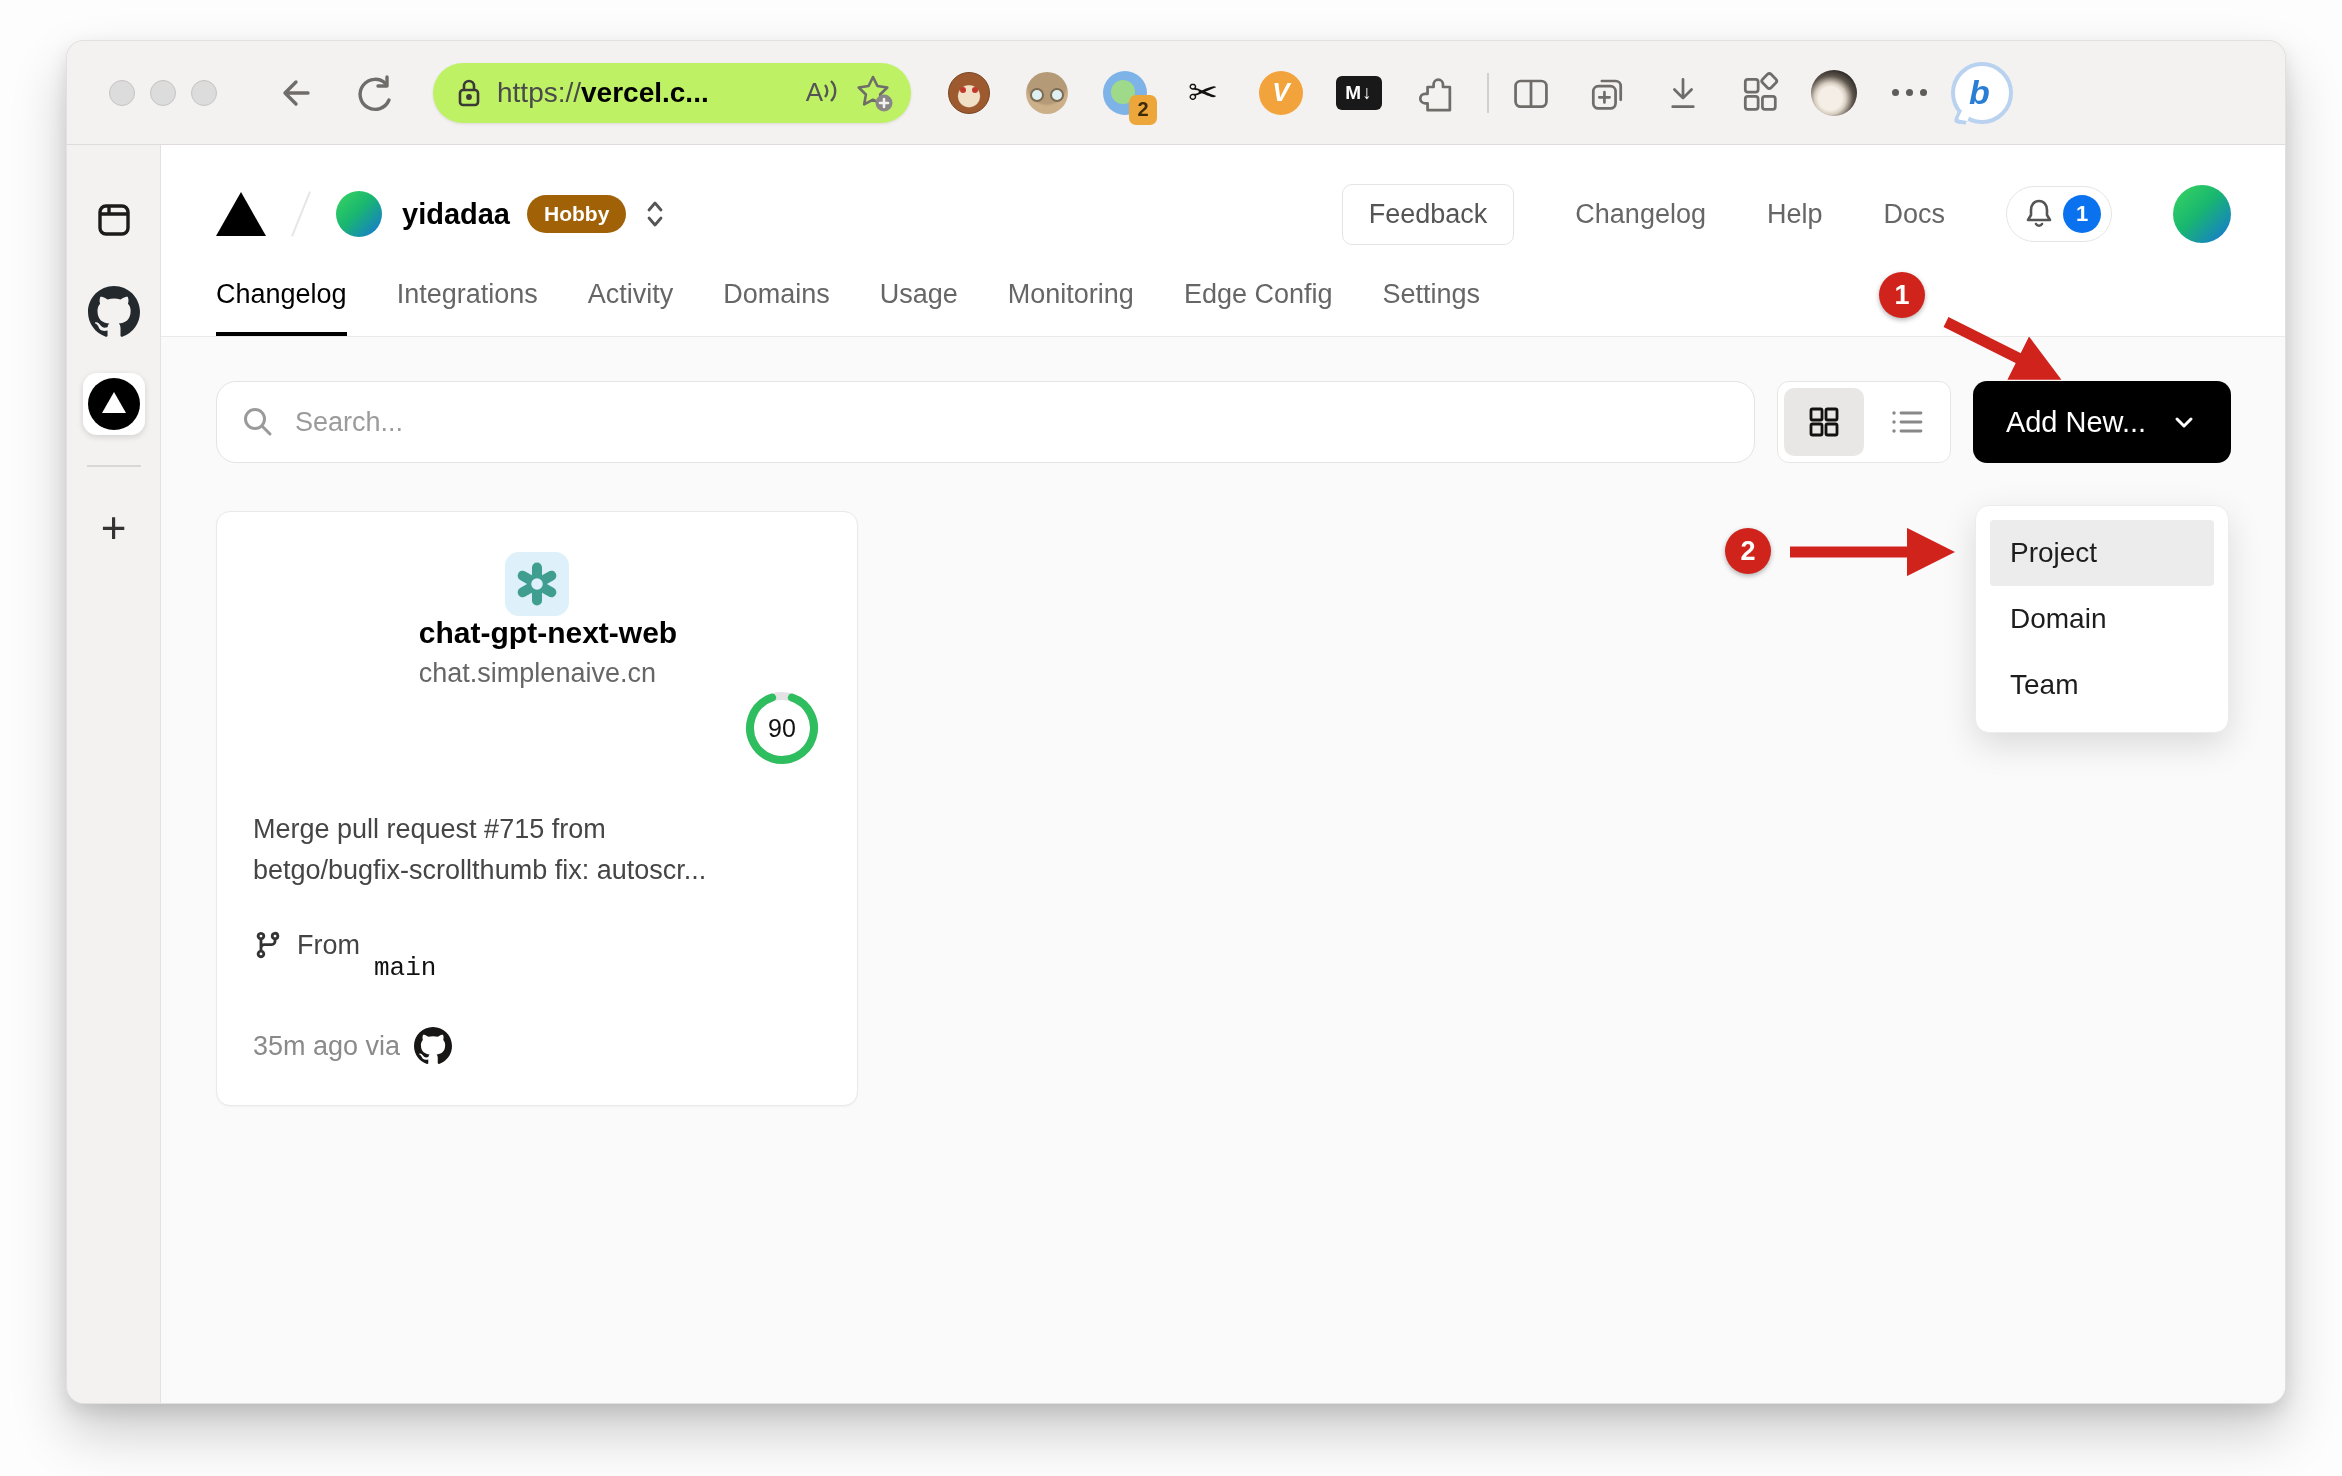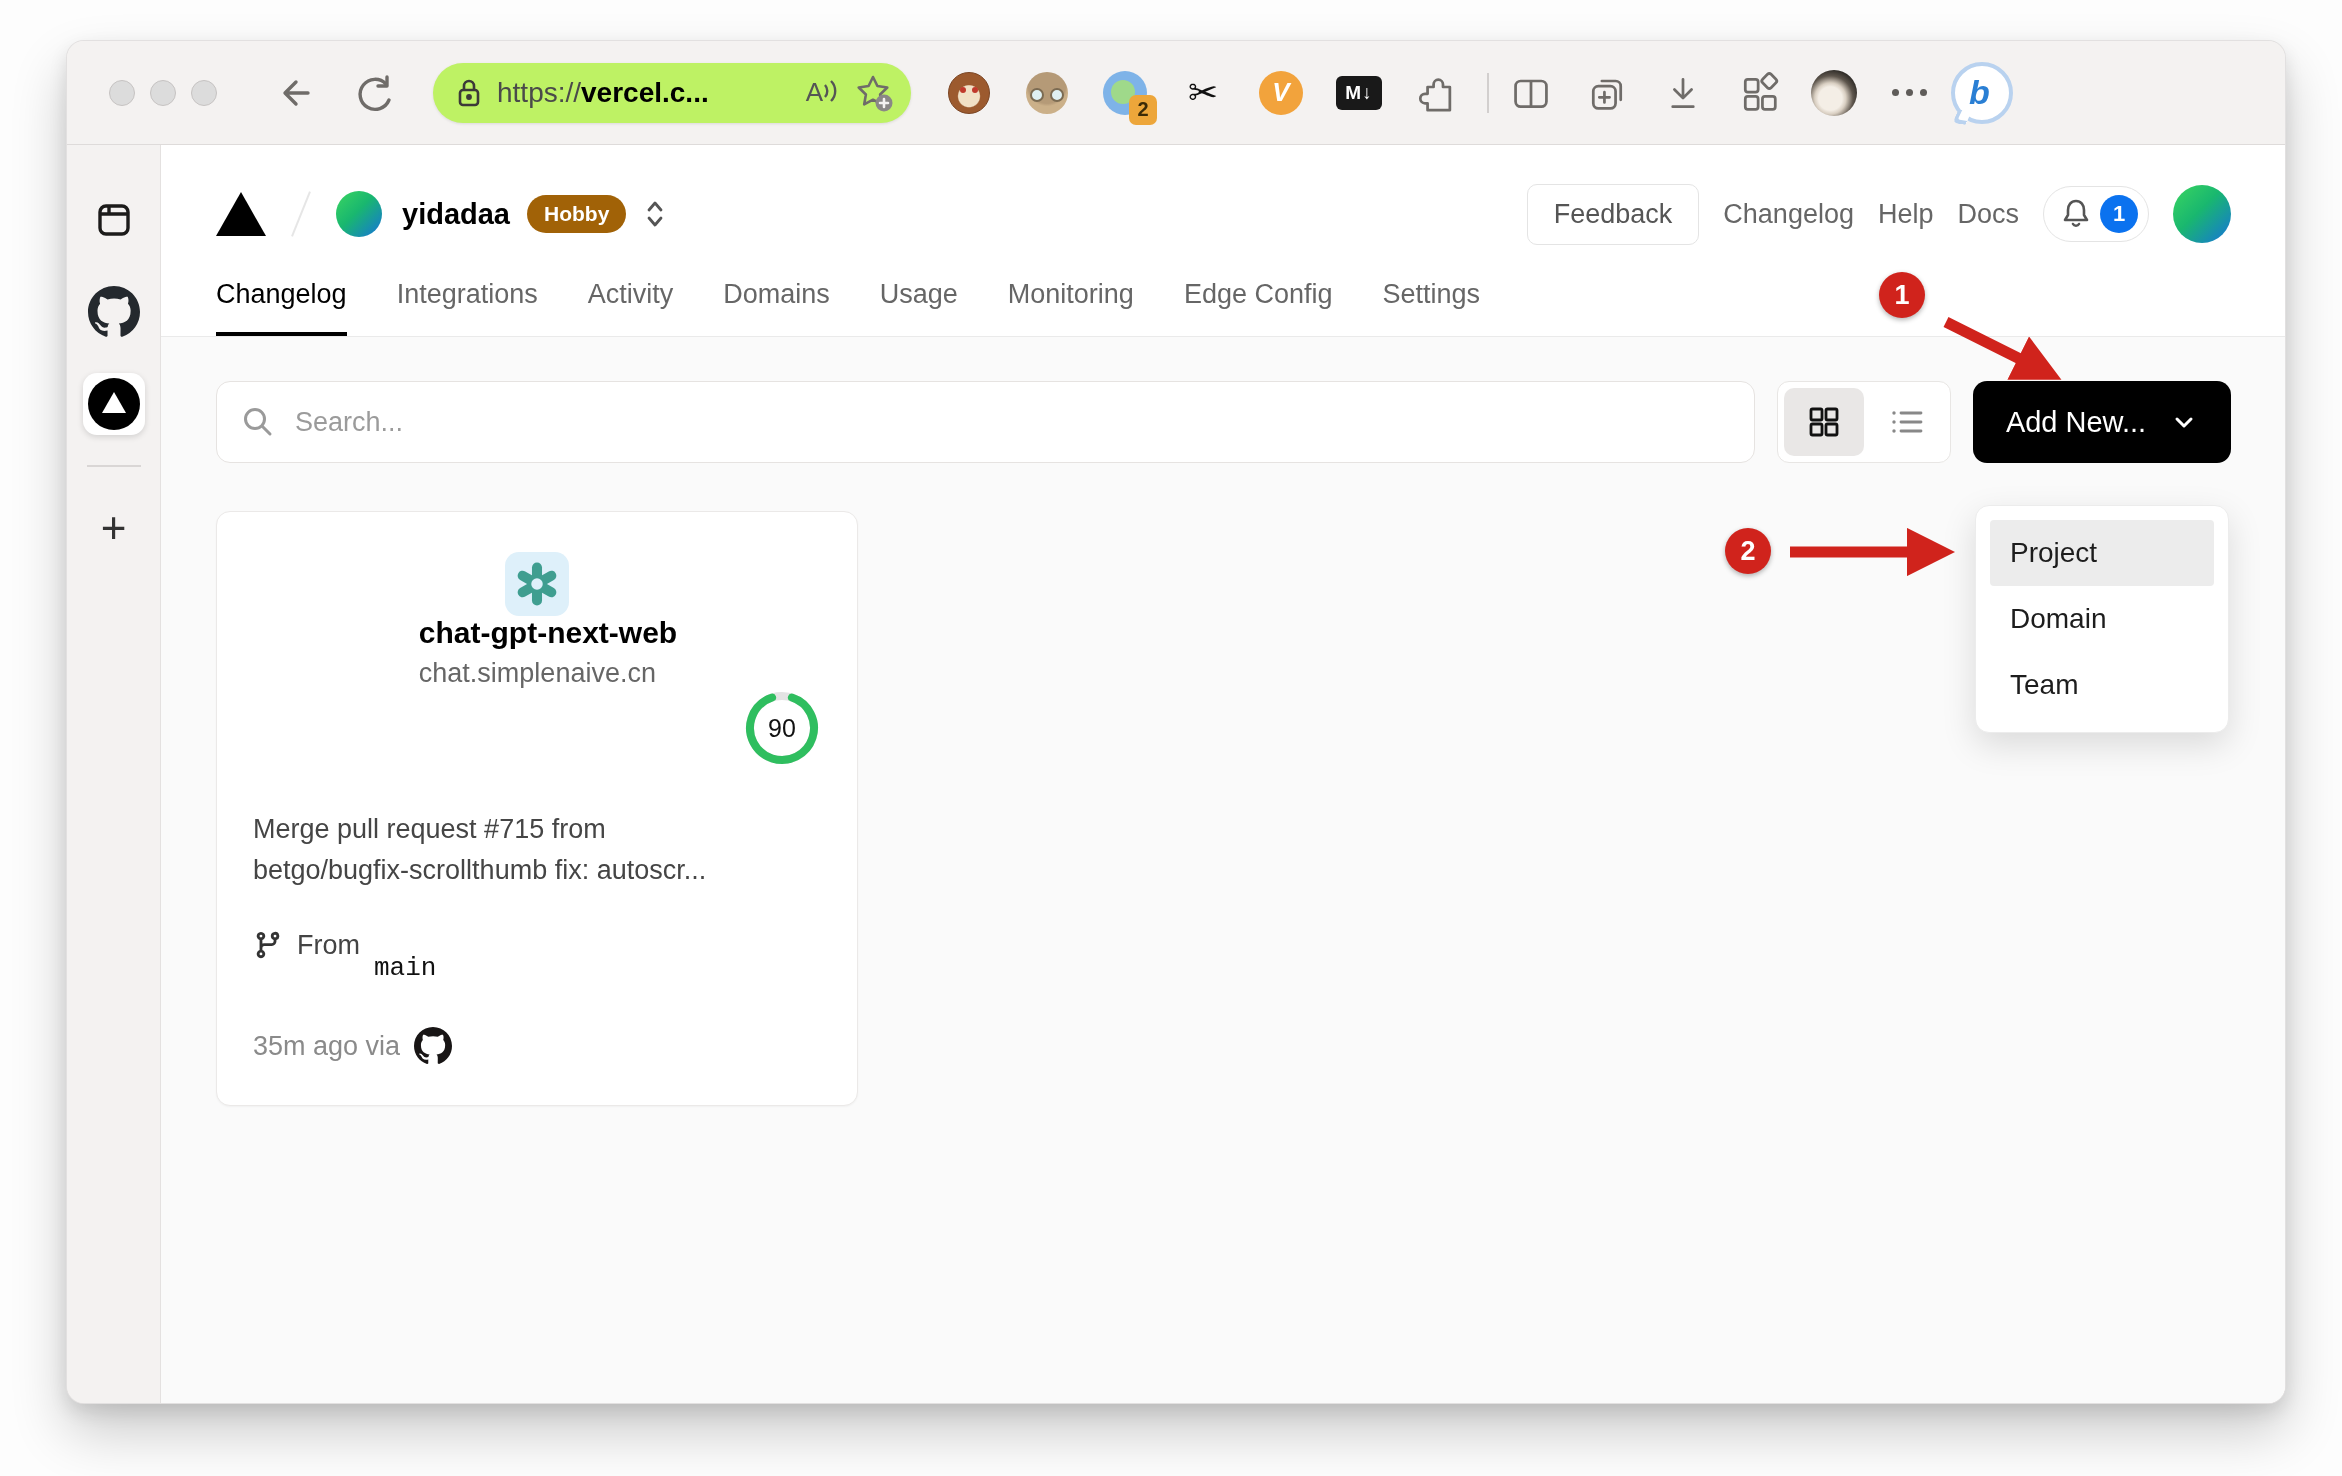--- a/index.html
+++ b/index.html
@@ -69,36 +69,36 @@
   .page { flex:1; background:#fff; position:relative; display:flex; flex-direction:column; min-width:0; }
   .site-header { padding:32px 54px 0 55px; border-bottom:1px solid #eaeaea; background:#fff; }
   .toprow { display:flex; align-items:center; height:74px; }
   .v-tri { width:0; height:0; border-left:25px solid transparent; border-right:25px solid transparent; border-bottom:44px solid #000; }
   .slash { width:2px; height:48px; background:#e6e6e6; transform:rotate(22deg); margin:0 34px; }
   .scope { display:flex; align-items:center; cursor:pointer; }
   .grad-av { width:46px; height:46px; border-radius:50%; background:linear-gradient(135deg,#35d063 8%,#19b76f 45%,#1679d2 95%); }
   .scope-name { font-size:29px; font-weight:700; color:#000; margin-left:20px; }
   .plan-badge { background:#a16207; color:#fff; font-size:21px; font-weight:600; padding:7px 17px; border-radius:999px; margin-left:17px; }
   .chevs { margin-left:16px; display:flex; }
-  .hdr-right { margin-left:auto; display:flex; align-items:center; gap:24px; }
+  .hdr-right { margin-left:auto; display:flex; align-items:center; gap:61px; }
   .feedback-btn { background:#fff; border:1px solid #e4e4e4; border-radius:10px; padding:14px 26px;
     font-size:27px; color:#555; cursor:pointer; }
   .hdr-link { font-size:27px; color:#666; text-decoration:none; cursor:pointer; }
   .bell-pill { display:flex; align-items:center; gap:8px; border:1px solid #e4e4e4; background:#fff;
     border-radius:999px; padding:8px 10px 8px 16px; cursor:pointer; }
   .notif-badge { width:38px; height:38px; border-radius:50%; background:#0b72ef; color:#fff;
     font-size:22px; font-weight:600; display:flex; align-items:center; justify-content:center; }
   .hdr-avatar { width:58px; height:58px; border-radius:50%; background:linear-gradient(135deg,#35d063 8%,#19b76f 45%,#1679d2 95%); cursor:pointer; }
   .tabsrow { display:flex; gap:50px; margin-top:28px; }
   .tab { font-size:27px; color:#666; padding-bottom:22px; border-bottom:4px solid transparent; cursor:pointer; white-space:nowrap; }
   .tab.active { color:#000; border-bottom-color:#000; }
 
   .pagebody { flex:1; background:#fafafa; padding:44px 54px 0 55px; position:relative; }
   .controls { display:flex; gap:22px; height:82px; }
-  .searchbox { flex:1; background:#fff; border:1px solid #e6e3e1; border-radius:14px;
+  .searchbox { flex:1; background:#fff; border:1px solid #e6e3e1; border-radius:20px;
     display:flex; align-items:center; padding:0 24px; gap:20px; }
   .searchbox input { border:none; outline:none; background:transparent; font-size:27px; color:#333; flex:1;
     font-family:"Liberation Sans",sans-serif; }
   .searchbox input::placeholder { color:#9b9b9b; }
   .viewtoggle { width:174px; background:#fff; border:1px solid #e8e6e4; border-radius:12px;
     display:flex; align-items:center; justify-content:space-between; padding:6px; }
   .grid-btn { width:80px; height:68px; background:#e9e7e6; border:none; border-radius:10px;
     display:flex; align-items:center; justify-content:center; cursor:pointer; }
   .list-btn { width:74px; height:68px; background:none; border:none; display:flex; align-items:center; justify-content:center; cursor:pointer; }
   .addnew { width:258px; background:#000; border:none; border-radius:14px; color:#fff;

